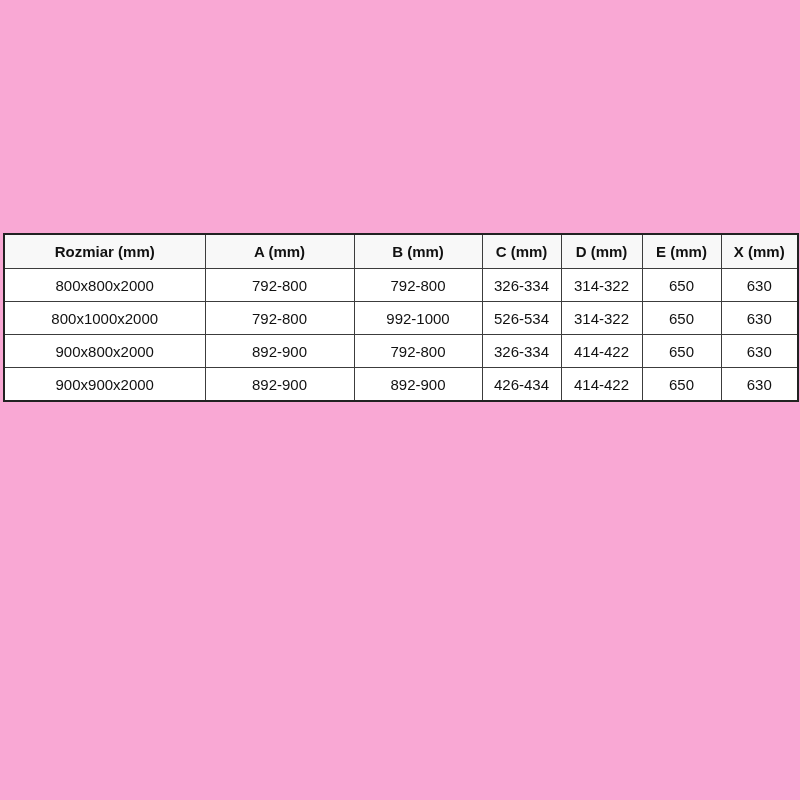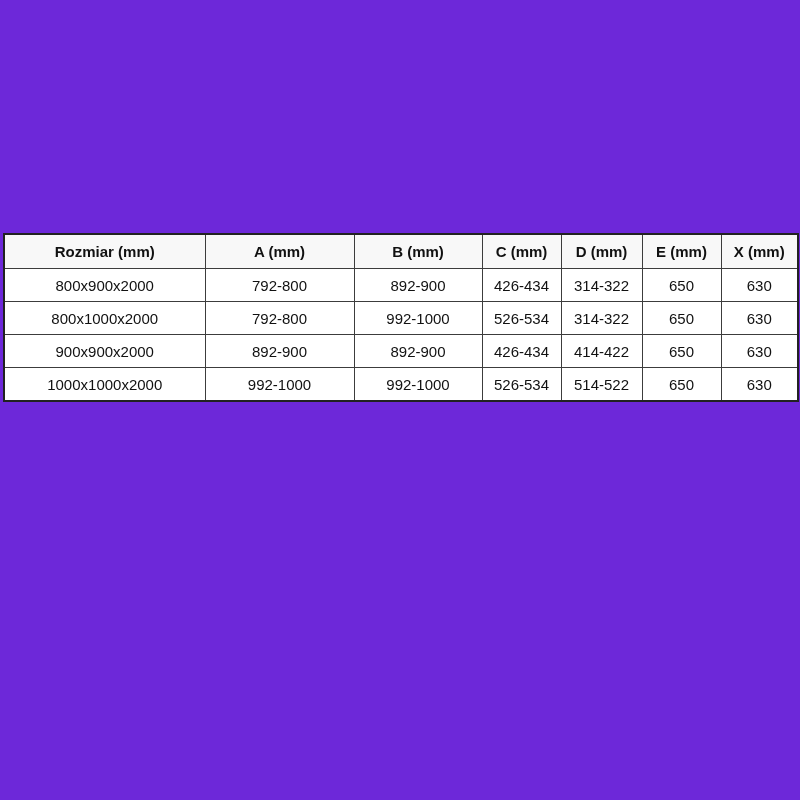--- a/index.html
+++ b/index.html
@@ -7,21 +7,21 @@
     padding: 0;
     width: 800px;
     height: 800px;
     background: #ffffff;
     font-family: "Liberation Sans", "DejaVu Sans", sans-serif;
   }
   .page {
     position: relative;
     width: 800px;
     height: 800px;
-    background: #6d28d9;
+    background: #f9a8d4;
   }
   table.spec {
     position: absolute;
     left: 3px;
     top: 233px;
     width: 794px;
     border-collapse: collapse;
     table-layout: fixed;
     border: 2px solid #222222;
     background: #ffffff;
@@ -68,50 +68,50 @@
         <th>A (mm)</th>
         <th>B (mm)</th>
         <th>C (mm)</th>
         <th>D (mm)</th>
         <th>E (mm)</th>
         <th>X (mm)</th>
       </tr>
     </thead>
     <tbody>
         <tr>
-          <td>800x900x2000</td>
+          <td>800x800x2000</td>
           <td>792-800</td>
-          <td>892-900</td>
-          <td>426-434</td>
+          <td>792-800</td>
+          <td>326-334</td>
           <td>314-322</td>
           <td>650</td>
           <td>630</td>
         </tr>
         <tr>
           <td>800x1000x2000</td>
           <td>792-800</td>
           <td>992-1000</td>
           <td>526-534</td>
           <td>314-322</td>
           <td>650</td>
           <td>630</td>
         </tr>
         <tr>
+          <td>900x800x2000</td>
+          <td>892-900</td>
+          <td>792-800</td>
+          <td>326-334</td>
+          <td>414-422</td>
+          <td>650</td>
+          <td>630</td>
+        </tr>
+        <tr>
           <td>900x900x2000</td>
           <td>892-900</td>
           <td>892-900</td>
           <td>426-434</td>
           <td>414-422</td>
           <td>650</td>
           <td>630</td>
         </tr>
-        <tr>
-          <td>1000x1000x2000</td>
-          <td>992-1000</td>
-          <td>992-1000</td>
-          <td>526-534</td>
-          <td>514-522</td>
-          <td>650</td>
-          <td>630</td>
-        </tr>
       </tbody>
   </table>
 </div>
 
 </body></html>

